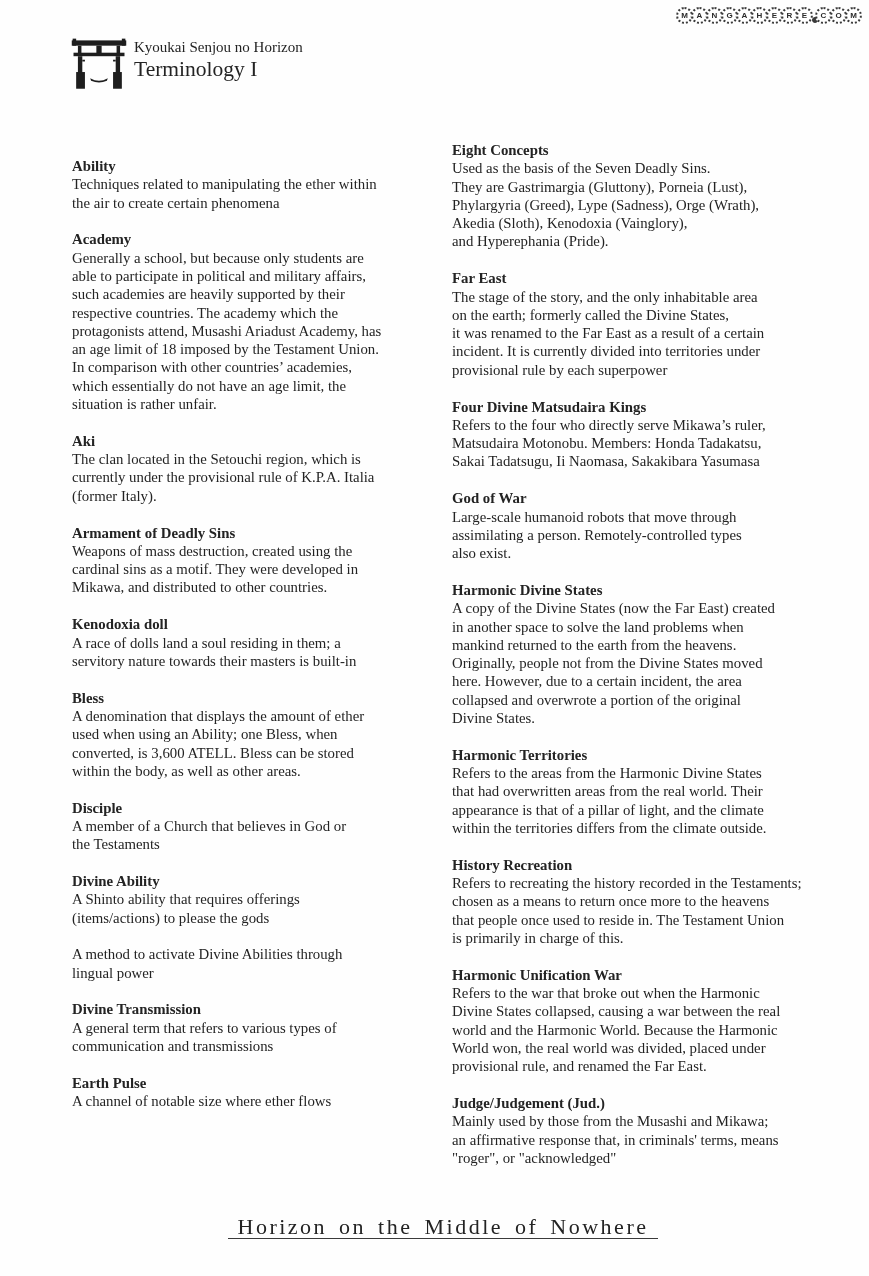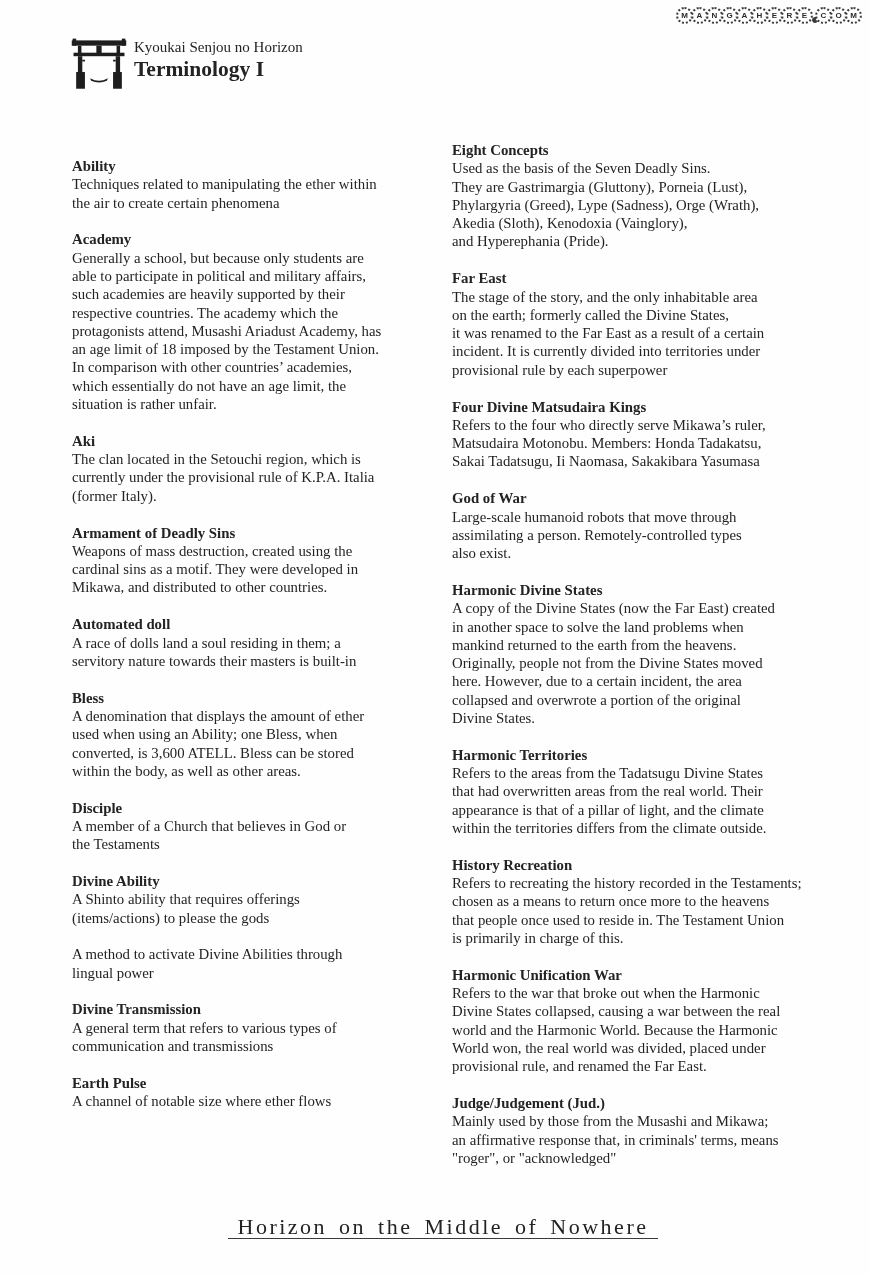--- a/index.html
+++ b/index.html
@@ -36,21 +36,21 @@
     align-self:flex-end;
     margin:0 -1px 1px -1px;
     flex:0 0 auto;
   }
 
   
   .header{position:absolute;left:70px;top:36px;display:flex;}
   .torii{width:58px;height:58px;flex:0 0 auto;}
   .header-text{margin-left:6px;padding-top:2px;}
   .series-title{font-size:15px;line-height:19px;}
-  .page-title{font-size:21.5px;line-height:25px;font-weight:bold;}
+  .page-title{font-size:21.5px;line-height:25px;}
 
   
   .col{position:absolute;top:141px;}
   .col-left{left:72px;width:376px;margin-top:16px;}
   .col-right{left:452px;width:414px;}
   .entry{margin:0 0 18.5px 0;}
   .term{
     font-weight:bold;
     font-size:14.8px;line-height:18.3px;
     white-space:pre;
@@ -145,21 +145,21 @@
 currently under the provisional rule of K.P.A. Italia
 (former Italy).</div>
     </div>
     <div class="entry">
       <div class="term">Armament of Deadly Sins</div>
       <div class="def">Weapons of mass destruction, created using the
 cardinal sins as a motif. They were developed in
 Mikawa, and distributed to other countries.</div>
     </div>
     <div class="entry">
-      <div class="term">Automated doll</div>
+      <div class="term">Kenodoxia doll</div>
       <div class="def">A race of dolls land a soul residing in them; a
 servitory nature towards their masters is built-in</div>
     </div>
     <div class="entry">
       <div class="term">Bless</div>
       <div class="def">A denomination that displays the amount of ether
 used when using an Ability; one Bless, when
 converted, is 3,600 ATELL. Bless can be stored
 within the body, as well as other areas.</div>
     </div>
@@ -222,21 +222,21 @@
       <div class="def">A copy of the Divine States (now the Far East) created
 in another space to solve the land problems when
 mankind returned to the earth from the heavens.
 Originally, people not from the Divine States moved
 here. However, due to a certain incident, the area
 collapsed and overwrote a portion of the original
 Divine States.</div>
     </div>
     <div class="entry">
       <div class="term">Harmonic Territories</div>
-      <div class="def">Refers to the areas from the Tadatsugu Divine States
+      <div class="def">Refers to the areas from the Harmonic Divine States
 that had overwritten areas from the real world. Their
 appearance is that of a pillar of light, and the climate
 within the territories differs from the climate outside.</div>
     </div>
     <div class="entry">
       <div class="term">History Recreation</div>
       <div class="def">Refers to recreating the history recorded in the Testaments;
 chosen as a means to return once more to the heavens
 that people once used to reside in. The Testament Union
 is primarily in charge of this.</div>

